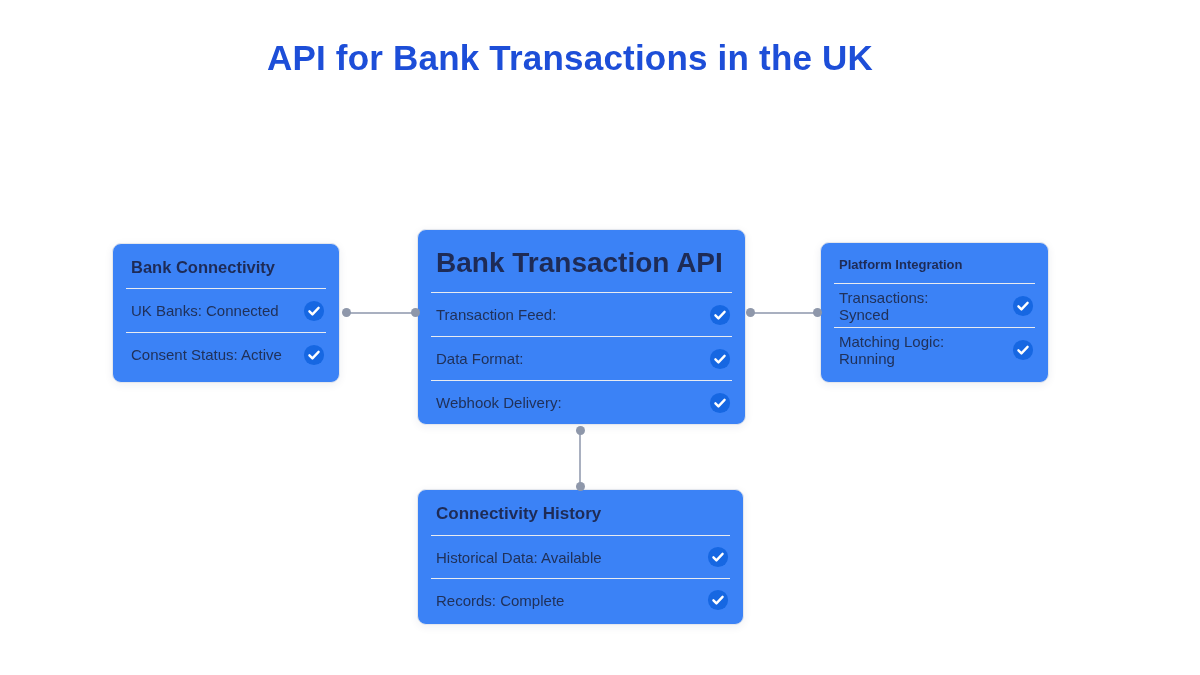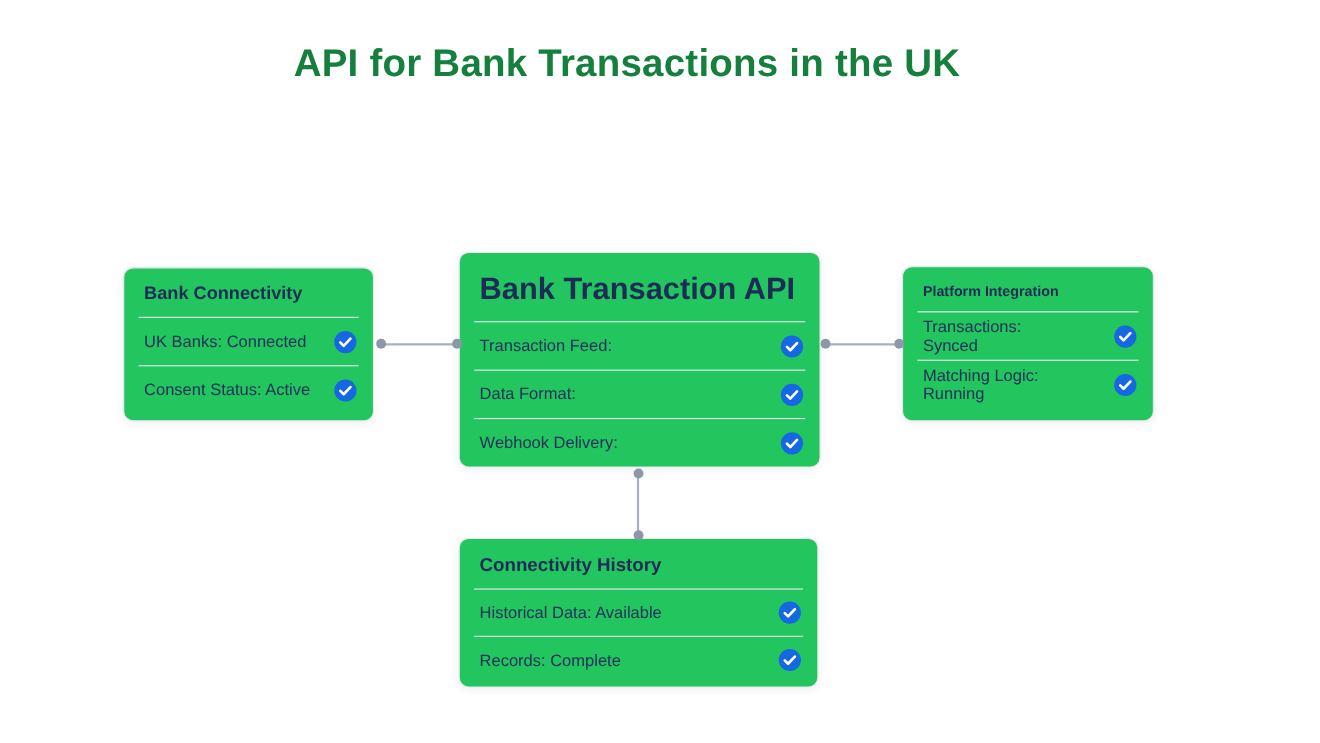--- a/index.html
+++ b/index.html
@@ -10,25 +10,25 @@
     font-family:"Liberation Sans", sans-serif;
     overflow:hidden;
   }
   .page-title{
     position:absolute;
     left:0;top:38px;width:1140px;
     text-align:center;
     font-size:35px;
     font-weight:700;
     letter-spacing:0.2px;
-    color:#15803d;
+    color:#1d4ed8;
   }
   .card{
     position:absolute;
-    background:#22c55e;
+    background:#3b82f6;
     border:1px solid #e4e7ed;
     border-radius:9px;
     box-shadow:0 2px 8px rgba(25,39,80,0.07);
     box-sizing:border-box;
   }
   .card-title{
     font-weight:700;
     color:#1e2b56;
     padding:15px 18px 11px 18px;
   }

